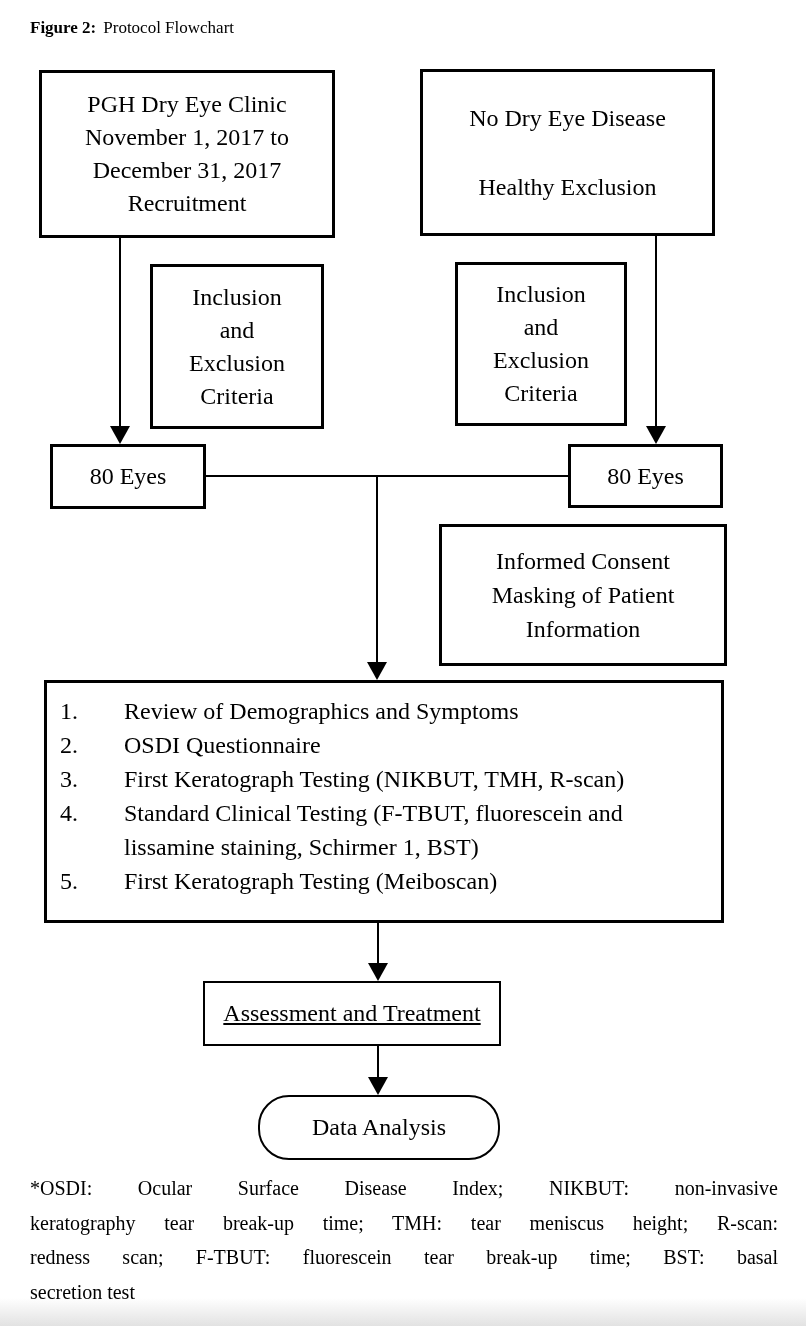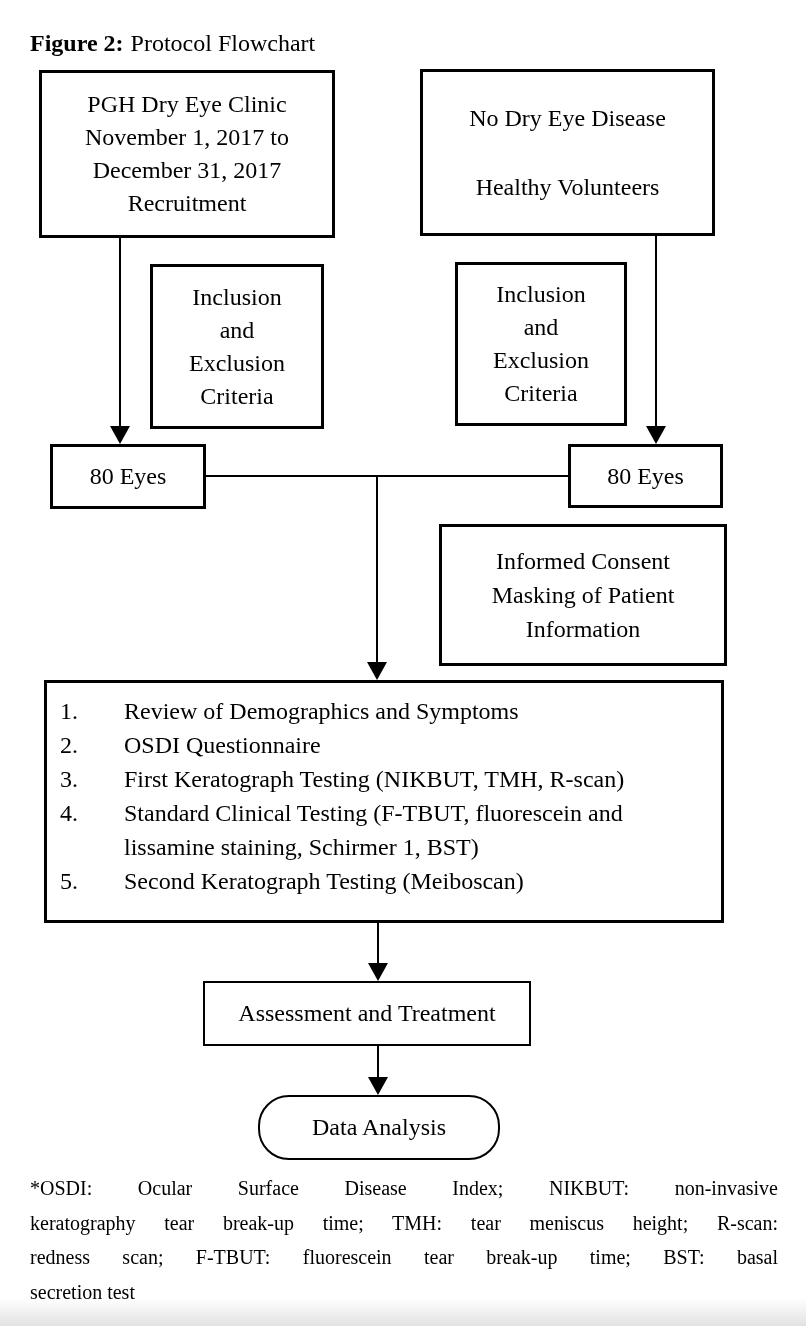--- a/index.html
+++ b/index.html
@@ -9,22 +9,22 @@
     height: 1326px;
     background: #ffffff;
     font-family: "Liberation Serif", "DejaVu Serif", serif;
     color: #000000;
     overflow: hidden;
   }
 
   .figure-title {
     position: absolute;
     left: 30px;
-    top: 27px;
-    font-size: 24px;
+    top: 12px;
+    font-size: 17px;
     line-height: 32px;
     white-space: nowrap;
     text-align: right;
   }
   .fig-label { font-weight: 700; }
   .fig-rest { margin-left: 7px; }
 
   .node {
     position: absolute;
     box-sizing: border-box;
@@ -52,21 +52,21 @@
     justify-content: flex-start;
     align-items: stretch;
     text-align: left;
     padding: 11px 10px 0 13px;
     line-height: 34px;
   }
   .proc-row  { display: flex; }
   .proc-num  { flex: 0 0 64px; width: 64px; }
   .proc-text { flex: 1; }
 
-  .assessment    { left: 203px; top: 981px;  width: 328px; height: 65px; border-width: 2px; }
+  .assessment    { left: 203px; top: 981px;  width: 298px; height: 65px; border-width: 2px; text-decoration: underline; }
   .data-analysis { left: 258px; top: 1095px; width: 242px; height: 65px; border-width: 2px; border-radius: 31px; }
 
   .connectors {
     position: absolute;
     left: 0; top: 0;
     width: 806px; height: 1326px;
     pointer-events: none;
   }
   .connectors line    { stroke: #000000; stroke-width: 2; }
   .connectors polygon { fill: #000000; }
@@ -126,21 +126,21 @@
 
   <div class="node recruitment">
     <div>PGH Dry Eye Clinic</div>
     <div>November 1, 2017 to</div>
     <div>December 31, 2017</div>
     <div>Recruitment</div>
   </div>
 
   <div class="node volunteers">
     <div>No Dry Eye Disease</div>
-    <div>Healthy Volunteers</div>
+    <div>Healthy Exclusion</div>
   </div>
 
   <div class="node criteria-left">
     <div>Inclusion</div>
     <div>and</div>
     <div>Exclusion</div>
     <div>Criteria</div>
   </div>
 
   <div class="node criteria-right">
@@ -176,21 +176,21 @@
     <div class="proc-row">
       <span class="proc-num">3.</span>
       <span class="proc-text">First Keratograph Testing (NIKBUT, TMH, R-scan)</span>
     </div>
     <div class="proc-row">
       <span class="proc-num">4.</span>
       <span class="proc-text">Standard Clinical Testing (F-TBUT, fluorescein and lissamine staining, Schirmer 1, BST)</span>
     </div>
     <div class="proc-row">
       <span class="proc-num">5.</span>
-      <span class="proc-text">Second Keratograph Testing (Meiboscan)</span>
+      <span class="proc-text">First Keratograph Testing (Meiboscan)</span>
     </div>
   </div>
 
   <div class="node assessment">
     <div>Assessment and Treatment</div>
   </div>
 
   <div class="node data-analysis">
     <div>Data Analysis</div>
   </div>

